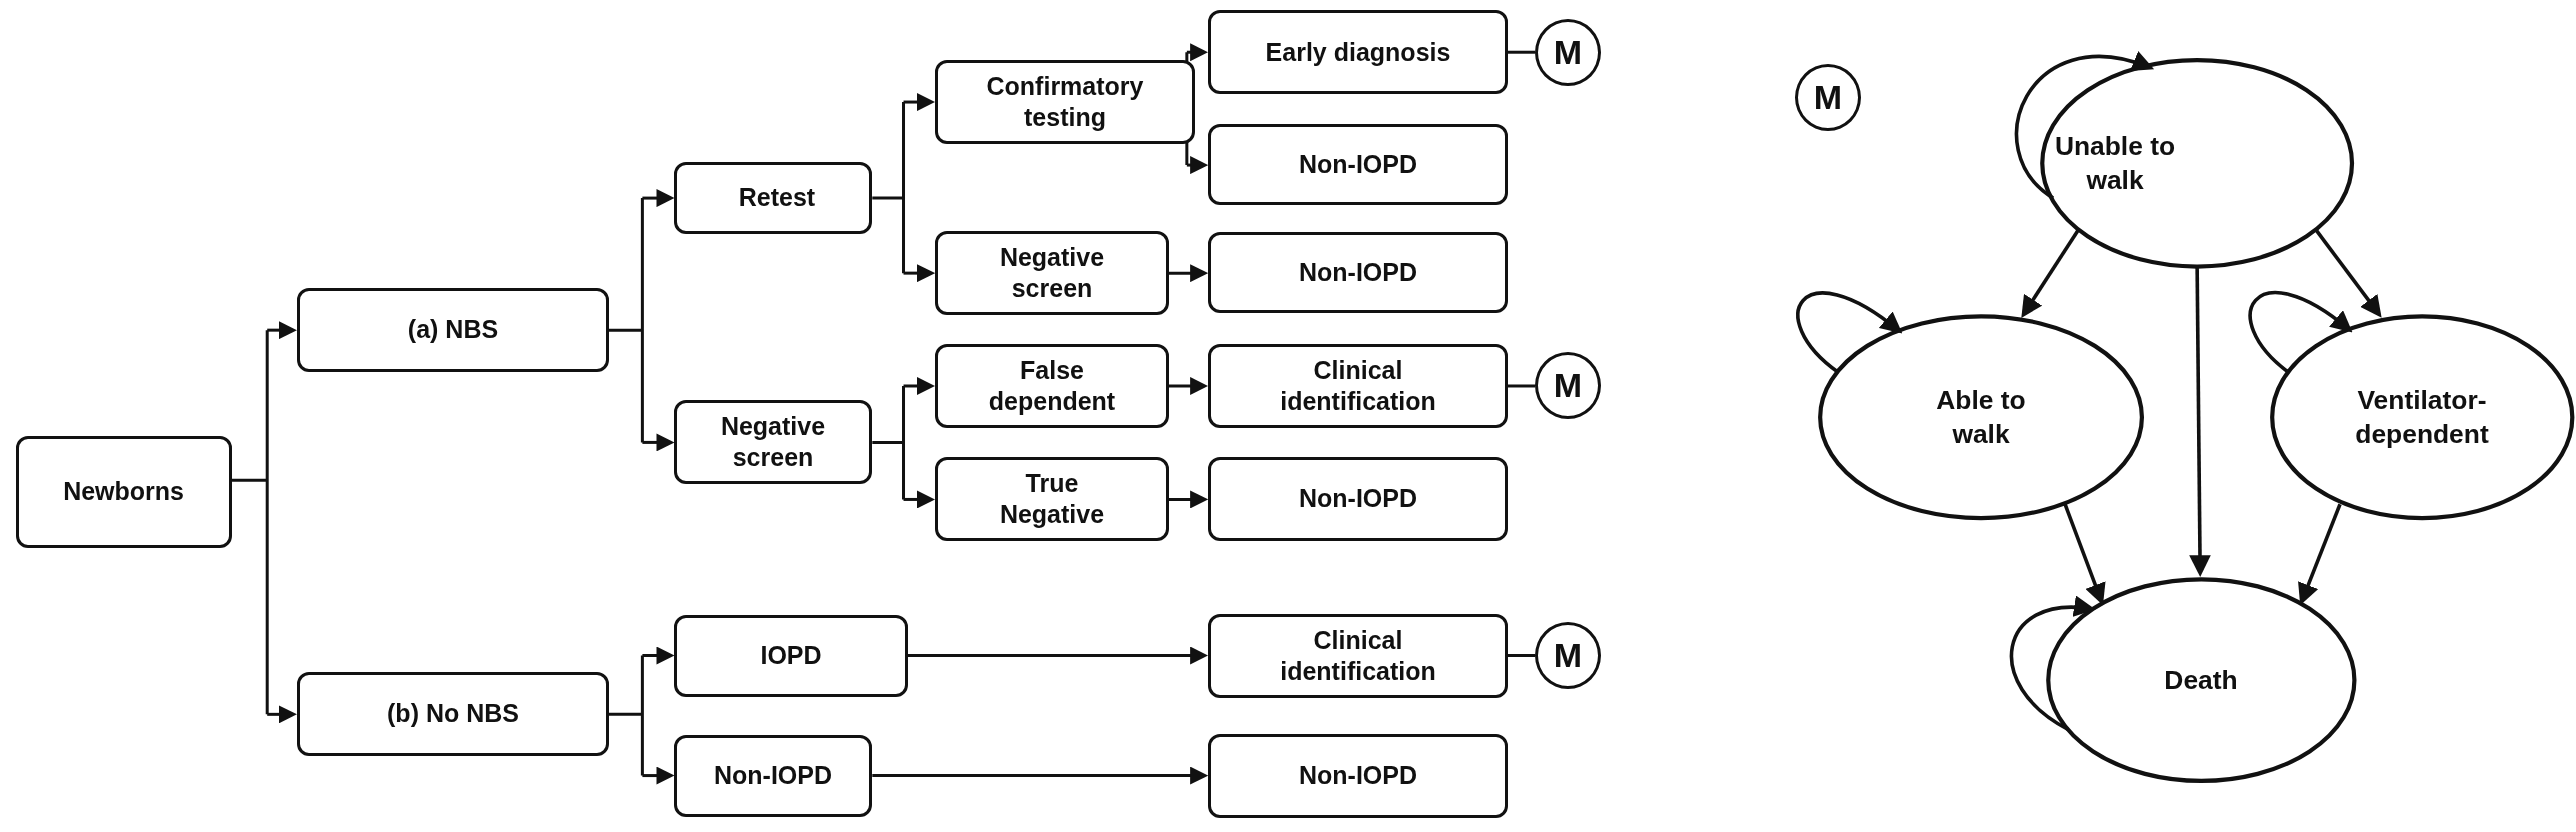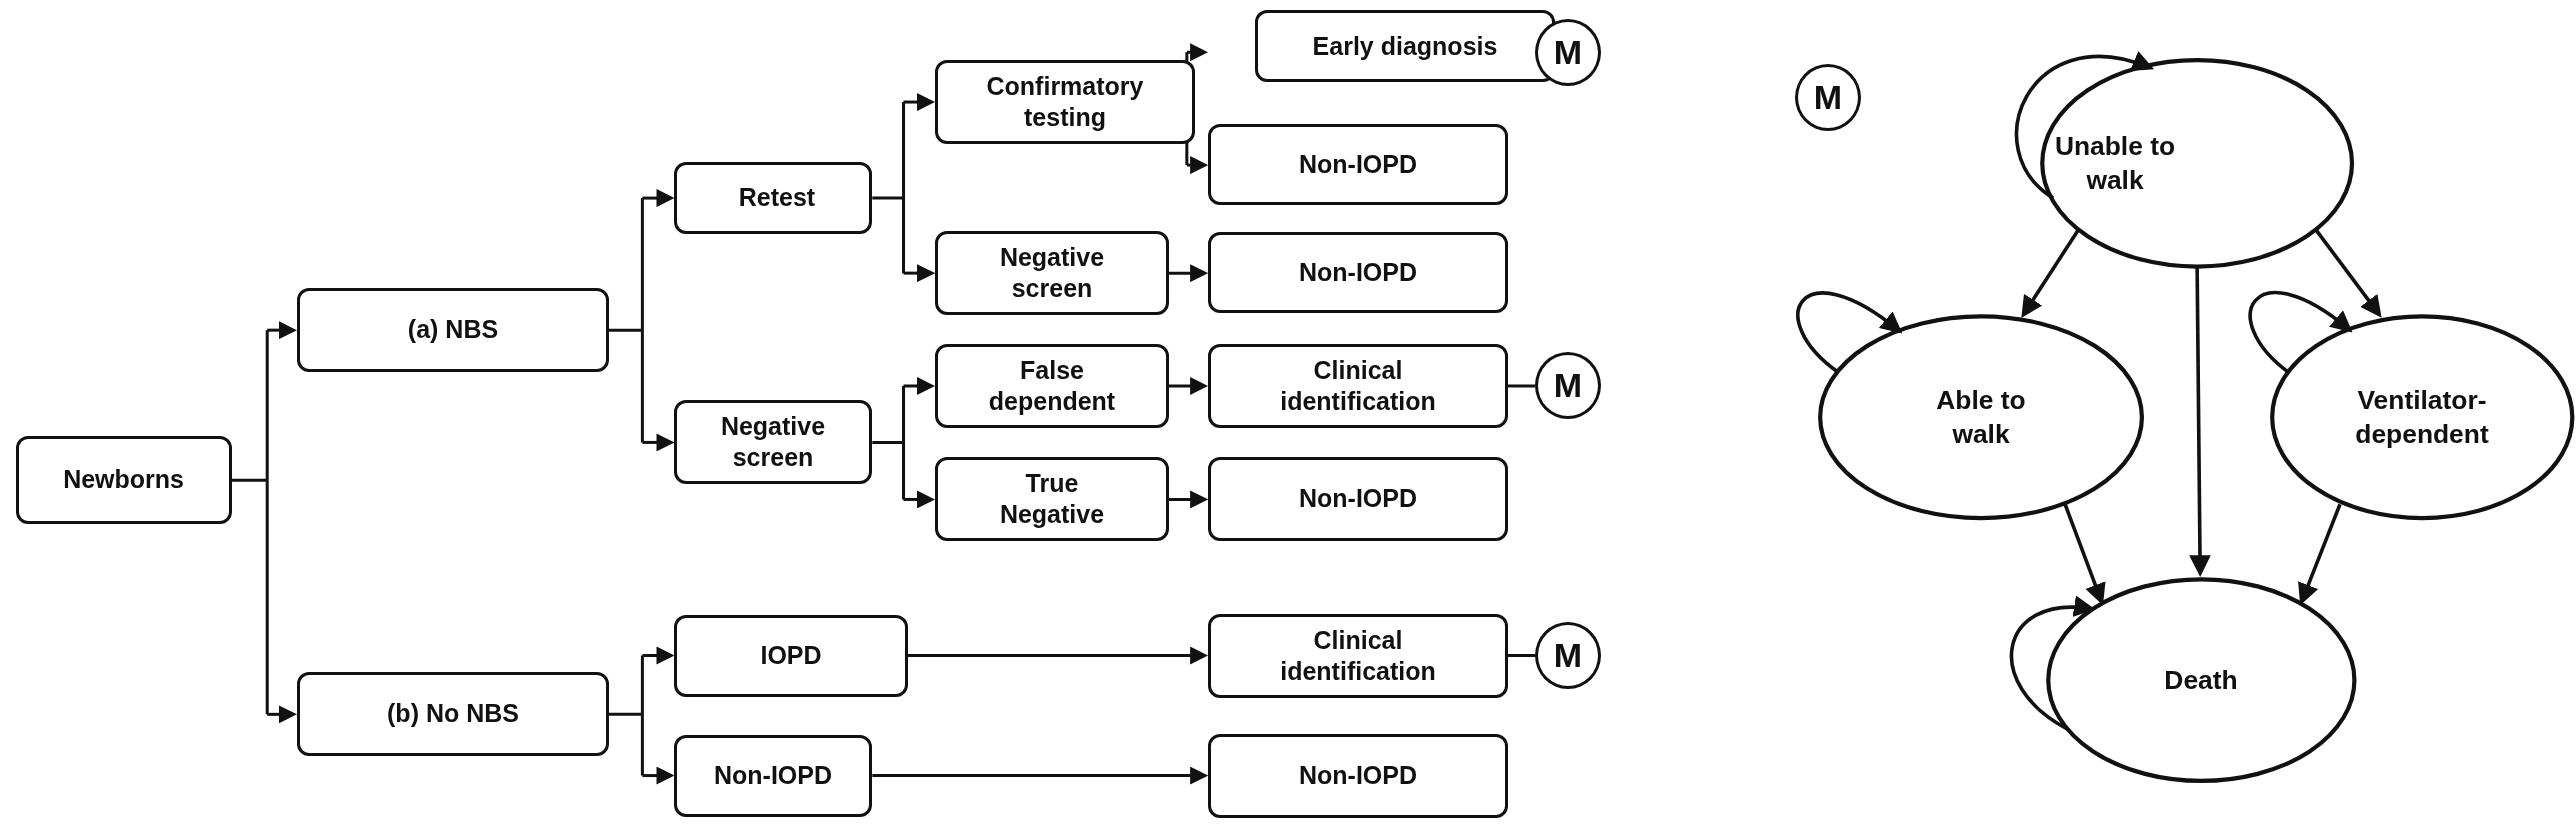--- a/index.html
+++ b/index.html
@@ -107,38 +107,38 @@
       <path d="M3440,840 L3500,1000" marker-end="url(#arrow)"></path>
       <path d="M3898,840 L3835,1000" marker-end="url(#arrow)"></path>
 
       <path d="M3420,330 C3290,250 3380,30 3580,112" marker-end="url(#arrow)"></path>
       <path d="M3062,620 C2935,530 3000,415 3162,550" marker-end="url(#arrow)"></path>
       <path d="M3812,620 C3690,530 3755,415 3912,548" marker-end="url(#arrow)"></path>
       <path d="M3445,1215 C3300,1140 3330,990 3482,1014" marker-end="url(#arrow)"></path>
     </g>
   </svg>
 
-  <div class="node" style="left:15.6px;top:436px;width:216px;height:88px;text-align:center;">Newborns</div>
+  <div class="node" style="left:15.6px;top:436px;width:216px;height:112px;text-align:center;">Newborns</div>
 
   <div class="node" style="left:297px;top:288px;width:312px;height:84px;">(a) NBS</div>
 
   <div class="node" style="left:297px;top:672px;width:312px;height:84px;">(b) No NBS</div>
 
   <div class="node" style="left:674px;top:162px;width:198px;height:72px;padding-left:8px;">Retest</div>
 
   <div class="node" style="left:935px;top:60px;width:260px;height:84px;">Confirmatory
 testing</div>
 
   <div class="node" style="left:935px;top:231px;width:234px;height:84px;">Negative
 screen</div>
 
   <div class="node" style="left:674px;top:400px;width:198px;height:84px;">Negative
 screen</div>
 
-  <div class="node" style="left:1208px;top:10.2px;width:300px;height:72px;margin-left:47px;">Early diagnosis</div>
+  <div class="node" style="left:1208px;top:10.2px;width:300px;height:84px;">Early diagnosis</div>
 
   <div class="node" style="left:1208px;top:124px;width:300px;height:81px;">Non-IOPD</div>
 
   <div class="node" style="left:1208px;top:232px;width:300px;height:81px;">Non-IOPD</div>
 
   <div class="node" style="left:935px;top:344px;width:234px;height:84px;">False
 dependent</div>
 
   <div class="node" style="left:1208px;top:344px;width:300px;height:84px;">Clinical
 identification</div>

